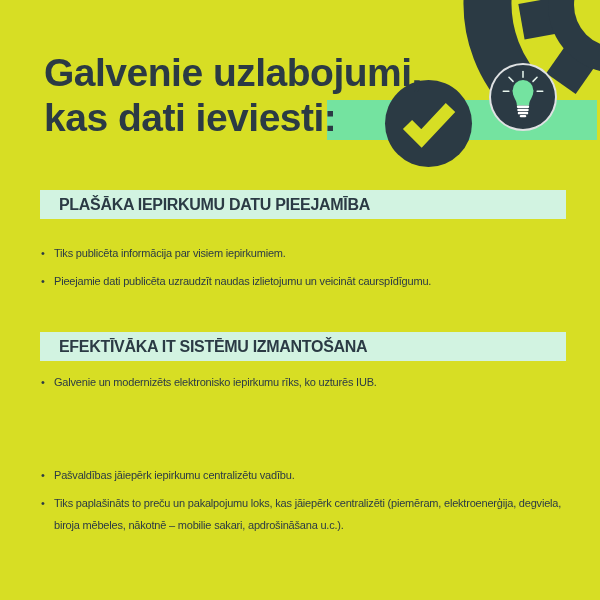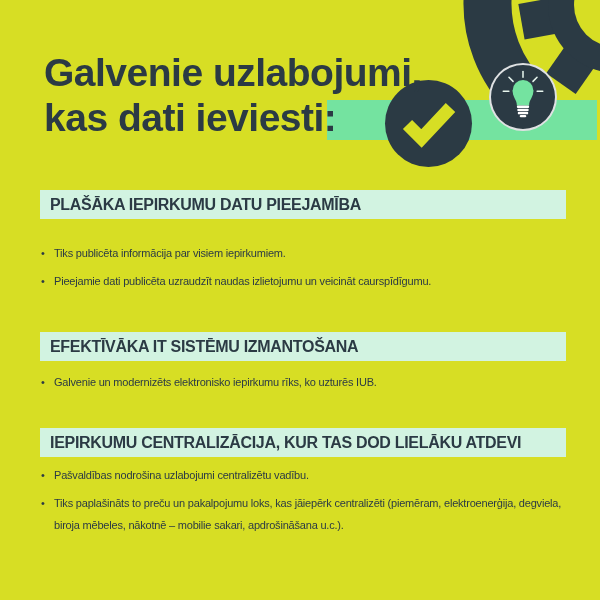--- a/index.html
+++ b/index.html
@@ -40,21 +40,21 @@
   .ray{stroke:#e9f7ef;stroke-width:1.6px;stroke-linecap:round;}
 
   .check-badge{position:absolute;left:385px;top:80px;width:87px;height:87px;border-radius:50%;
                background:var(--dark);z-index:4;}
   .check-badge svg{display:block;width:100%;height:100%;}
   .check-stroke{stroke:var(--background);stroke-width:13px;fill:none;stroke-linejoin:miter;}
 
   
   .sec-h{position:absolute;left:40px;width:526px;height:29px;line-height:29px;
          background:var(--pale-mint);color:var(--dark);font-weight:bold;font-size:16px;
-         letter-spacing:-0.3px;padding-left:10px;white-space:nowrap;z-index:5;}
+         letter-spacing:-0.3px;padding-left:19px;white-space:nowrap;z-index:5;}
   .sec-h1{top:190px;}
   .sec-h2{top:332px;}
   .sec-h3{top:428px;}
 
   .bullets{position:absolute;left:40px;width:524px;list-style:none;color:var(--dark);
            font-size:11px;line-height:22px;letter-spacing:-0.2px;z-index:5;}
   .bullets-1{top:242px;}
   .bullets-2{top:371px;}
   .bullets-3{top:464px;}
   .bullets li{position:relative;padding-left:14px;margin-bottom:6px;}
@@ -114,19 +114,18 @@
   <ul class="bullets bullets-1">
     <li>Tiks publicēta informācija par visiem iepirkumiem.</li>
     <li>Pieejamie dati publicēta uzraudzīt naudas izlietojumu un veicināt caurspīdīgumu.</li>
   </ul>
 
   <div class="sec-h sec-h2">EFEKTĪVĀKA IT SISTĒMU IZMANTOŠANA</div>
   <ul class="bullets bullets-2">
     <li>Galvenie un modernizēts elektronisko iepirkumu rīks, ko uzturēs IUB.</li>
   </ul>
 
-  <div class="sec-h sec-h3">IEPIRKUMU CENTRALIZĀCIJA, KUR TAS DOD LIELĀKU ATDEVI</div>
   <ul class="bullets bullets-3">
-    <li>Pašvaldības nodrošina uzlabojumi centralizētu vadību.</li>
+    <li>Pašvaldības jāiepērk iepirkumu centralizētu vadību.</li>
     <li>Tiks paplašināts to preču un pakalpojumu loks, kas jāiepērk centralizēti (piemēram, elektroenerģija, degviela, biroja mēbeles, nākotnē – mobilie sakari, apdrošināšana u.c.).</li>
   </ul>
 
 </div>
 
 </body></html>

